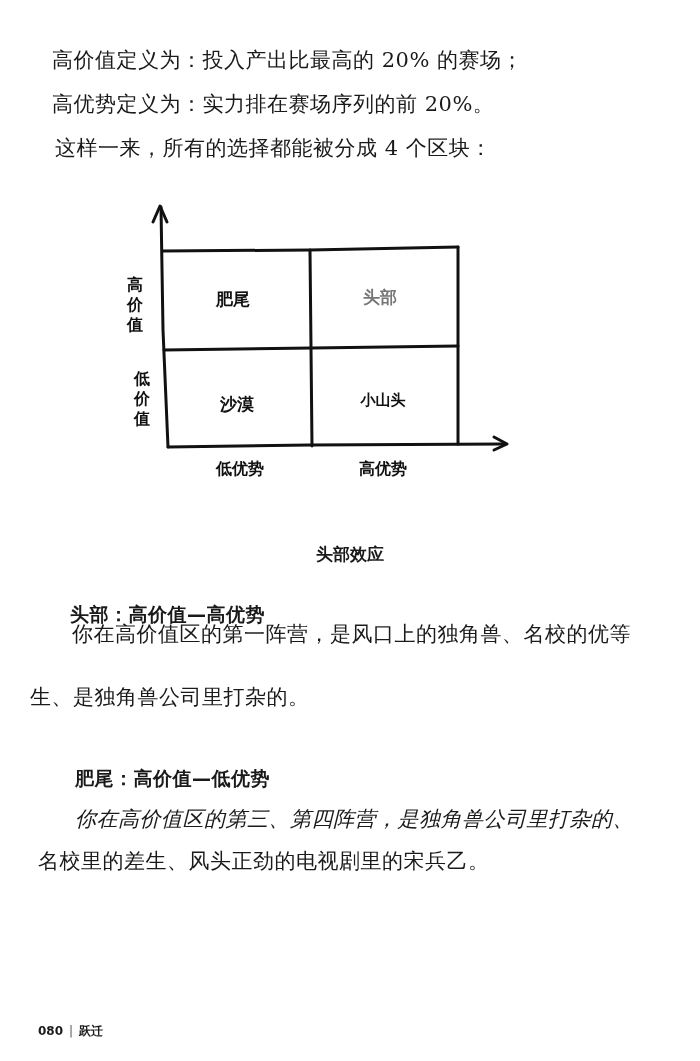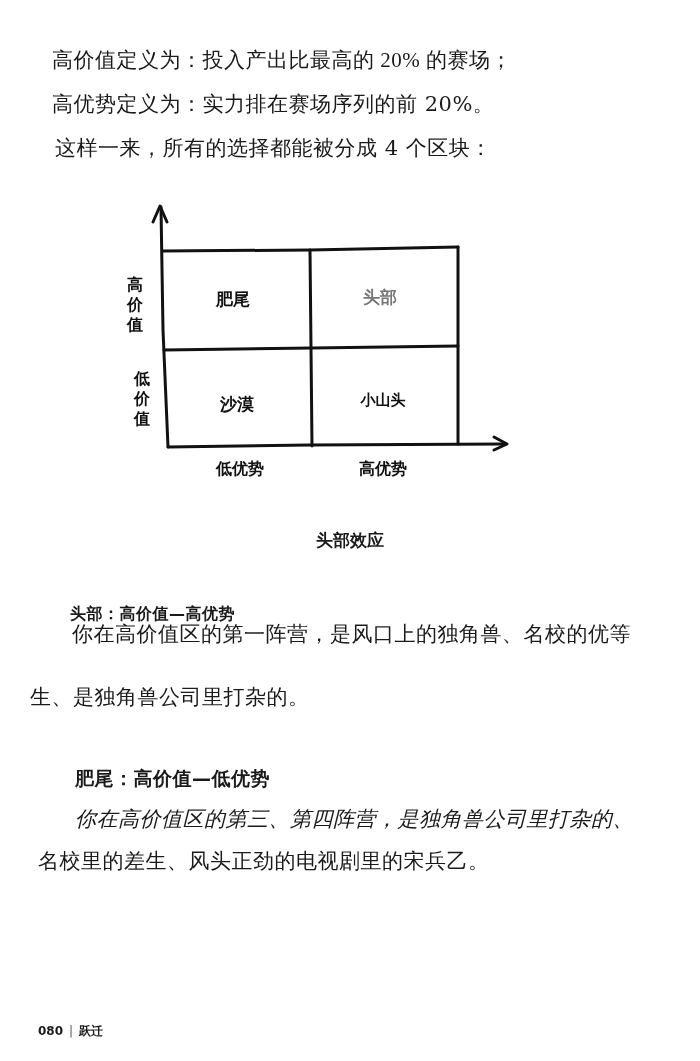--- a/index.html
+++ b/index.html
@@ -1,30 +1,30 @@
 <!DOCTYPE html>
 <html><head>
 <meta charset="utf-8">
 <style>
   html, body { margin:0; padding:0; background:#ffffff; }
   body { width:700px; height:1061px; position:relative; overflow:hidden;
          font-family:"DejaVu Serif","Liberation Serif",serif; color:#1a1a1a; }
   .line { position:absolute; font-size:21px; line-height:28px; white-space:nowrap; letter-spacing:0.5px; }
   .sans { font-family:"DejaVu Sans","Liberation Sans",sans-serif; }
   .bold { font-weight:bold; }
-  .caption { position:absolute; left:0; width:100%; top:529px; text-align:center; font-size:17px; }
+  .caption { position:absolute; left:0; width:100%; top:543px; text-align:center; font-size:17px; }
   .diagram { position:absolute; left:0; top:0; width:700px; height:500px; }
   .hand { font-family:"DejaVu Sans","Liberation Sans",sans-serif; font-weight:bold; fill:#111; }
   .folio { position:absolute; left:38px; top:1023px; font-size:12px;text-align:right; }
   .folio .sep { color:#555; margin:0 6px; font-weight:normal; }
 </style>
 </head>
 <body>
 
-<div class="line" style="left:52px; top:46px;font-family:Liberation Serif, serif;">高价值定义为：投入产出比最高的 20% 的赛场；</div>
+<div class="line" style="left:52px; top:46px;">高价值定义为：投入产出比最高的 20% 的赛场；</div>
 <div class="line" style="left:52px; top:90px;">高优势定义为：实力排在赛场序列的前 20%。</div>
 <div class="line" style="left:55px; top:134px;">这样一来，所有的选择都能被分成 4 个区块：</div>
 
 <svg class="diagram" viewBox="0 0 700 500" xmlns="http://www.w3.org/2000/svg">
   <g stroke="#111" stroke-width="3" fill="none" stroke-linecap="round" stroke-linejoin="round">
 
     <path d="M161 207 L163 330 L168 447"></path>
     <path d="M153 222 L160 206 L167 222"></path>
 
     <path d="M168 447 L310 445 L505 444"></path>
@@ -51,21 +51,21 @@
   <text class="hand" x="380" y="303" font-size="17" text-anchor="middle" style="fill:#777;">头部</text>
   <text class="hand" x="237" y="410" font-size="17" text-anchor="middle">沙漠</text>
   <text class="hand" x="383" y="405" font-size="15" text-anchor="middle">小山头</text>
 
   <text class="hand" x="240" y="474" font-size="16" text-anchor="middle">低优势</text>
   <text class="hand" x="383" y="474" font-size="16" text-anchor="middle">高优势</text>
 </svg>
 
 <div class="caption sans bold">头部效应</div>
 
-<div class="line sans bold" style="left:70px; top:600px; font-size:16px;">头部：高价值—高优势</div>
+<div class="line sans bold" style="left:70px; top:600px; font-size:19px;">头部：高价值—高优势</div>
 <div class="line" style="left:72px; top:620px;">你在高价值区的第一阵营，是风口上的独角兽、名校的优等</div>
 <div class="line" style="left:30px; top:683px;">生、是独角兽公司里打杂的。</div>
 
 <div class="line sans bold" style="left:75px; top:764px; font-size:19px;">肥尾：高价值—低优势</div>
 <div class="line" style="left:75px; top:805px;font-style:italic;">你在高价值区的第三、第四阵营，是独角兽公司里打杂的、</div>
 <div class="line" style="left:38px; top:847px;">名校里的差生、风头正劲的电视剧里的宋兵乙。</div>
 
 <div class="folio sans bold">
   <span>080</span><span class="sep">|</span><span>跃迁</span>
 </div>

